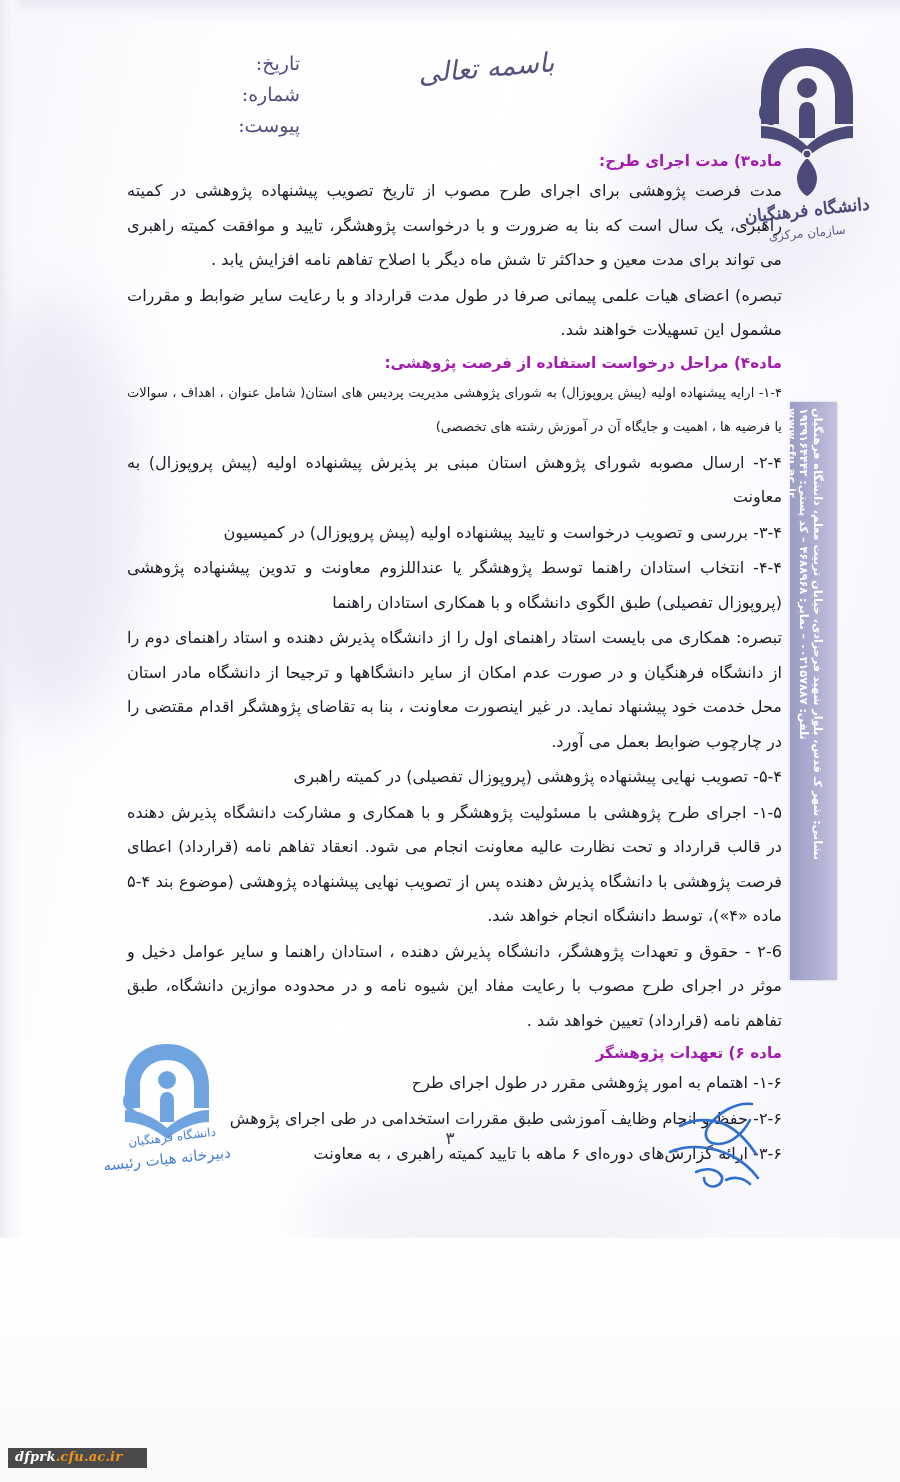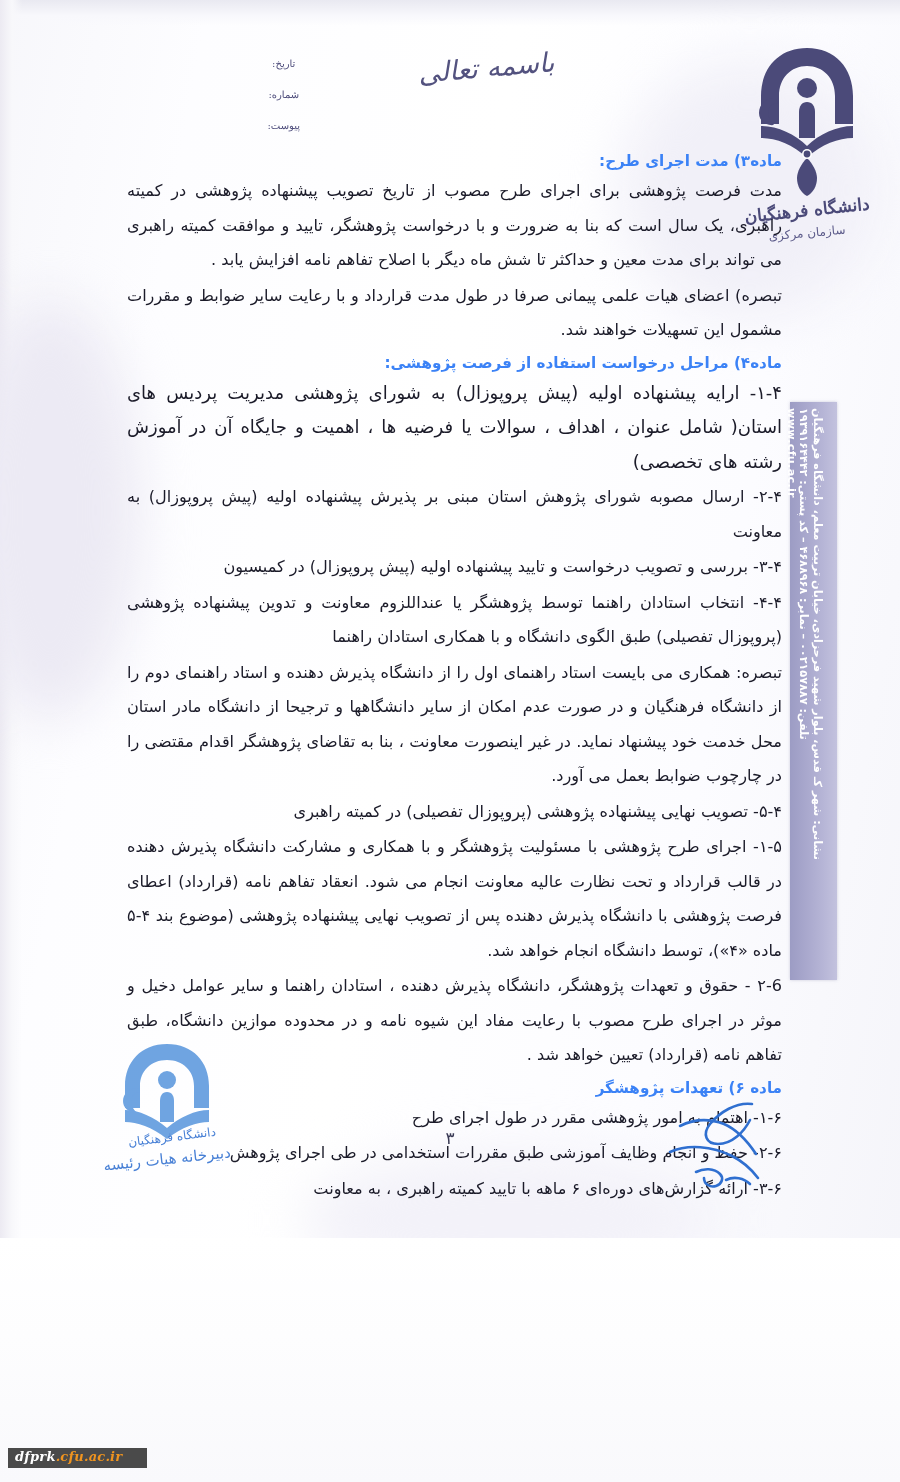--- a/index.html
+++ b/index.html
@@ -73,23 +73,23 @@
   }
   .logo-sub{
     margin-top:6px;font-size:12px;color:#5c5b8a;
     font-family:"DejaVu Serif","Liberation Serif",serif;
     transform:rotate(-5deg);
   }
 
   
   .meta{
     position:absolute;top:48px;right:600px;
-    text-align:center;
+    text-align:right;
     color:#4e4d7c;
-    font-size:10px;
+    font-size:19px;
     line-height:31px;
     font-family:"DejaVu Serif","Liberation Serif",serif;
   }
   .meta div{ white-space:nowrap; }
 
   
   .basmala{
     position:absolute;top:52px;right:345px;
     font-size:27px;color:#53527f;
     font-family:"DejaVu Serif","Liberation Serif",serif;
@@ -104,34 +104,34 @@
     top:146px;right:118px;
     width:655px;
     color:#1b1b29;
     text-align:justify;
     text-align-last:right;
     direction:rtl;
   }
   .art-head{
     font-size:15.2px;
     font-weight:700;
-    color:#3b82f6;
+    color:#a21caf;
     margin:6px 0 4px 0;
     text-align:right;
     text-align-last:right;
   }
   .para{
     font-size:16.1px;
     line-height:34.5px;
     margin:0 0 1px 0;
     text-align:justify;
     text-align-last:right;
   }
   .para.short{ text-align:right; text-align-last:right; }
-  .sm{ font-size:18px; }
+  .sm{ font-size:13px; }
 
   
   .stamp{
     position:absolute;left:92px;top:1038px;
     width:150px;height:150px;
     opacity:.88;
   }
   .stamp .st-name{
     position:absolute;left:10px;top:92px;width:140px;
     text-align:center;color:#2f6fd0;font-size:12px;

